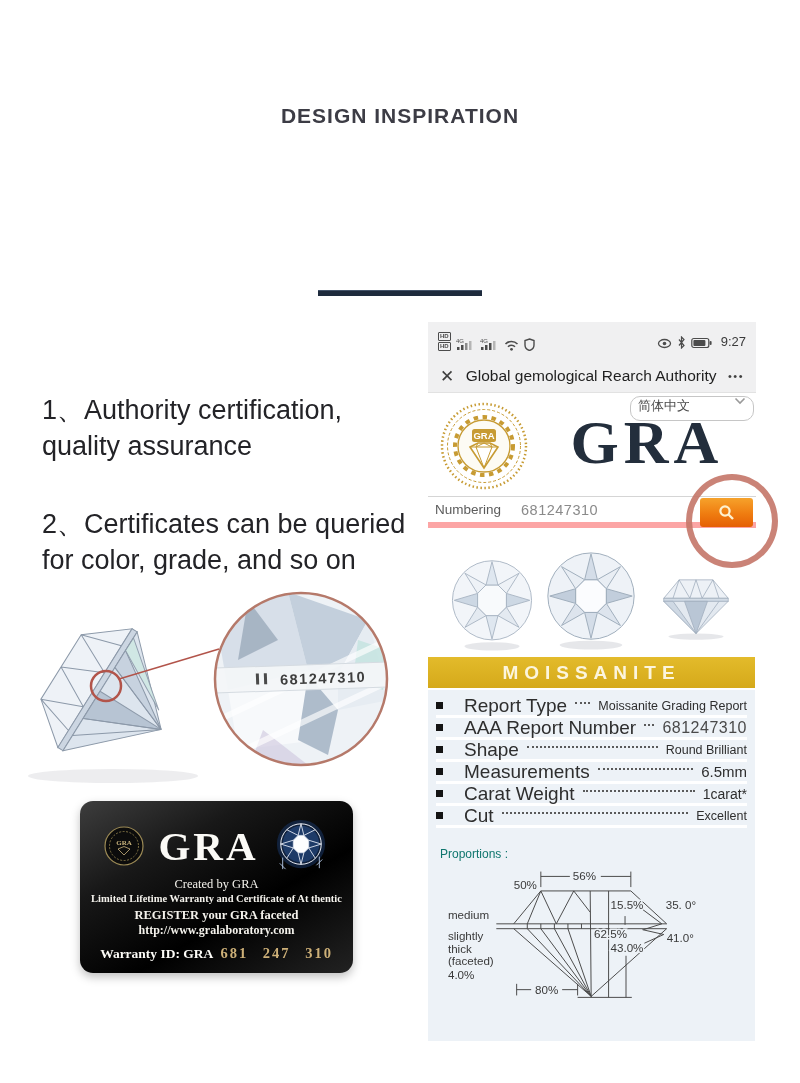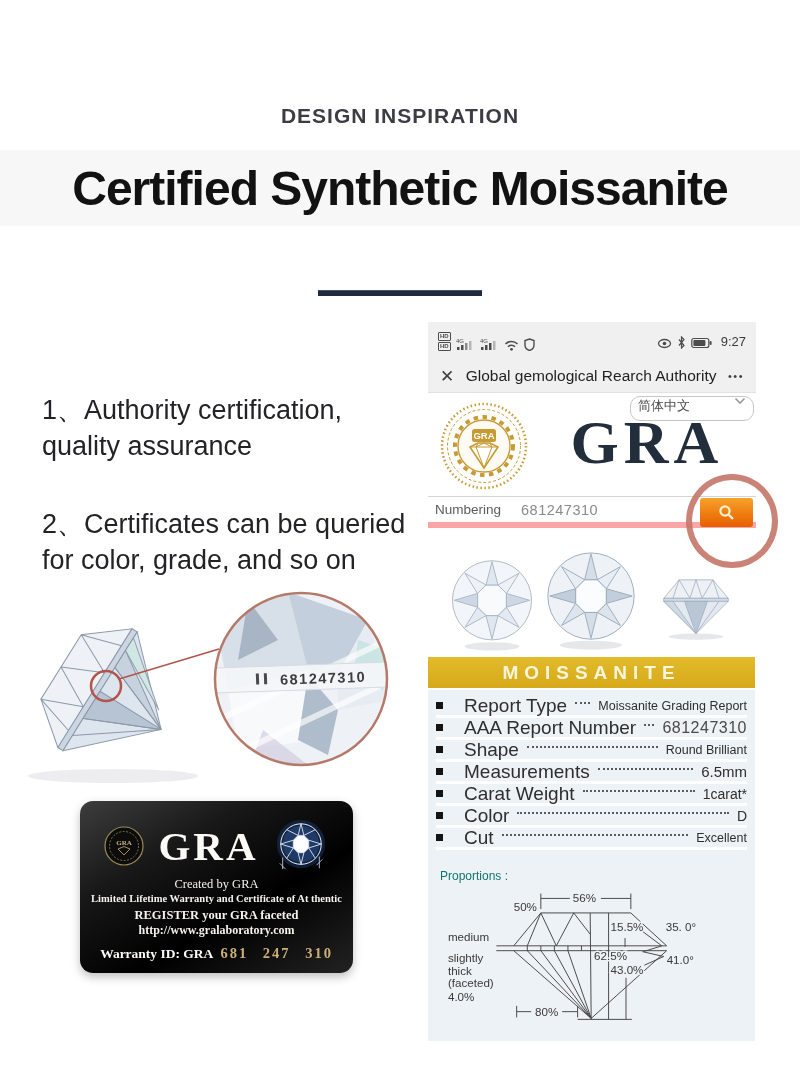--- a/index.html
+++ b/index.html
@@ -84,23 +84,20 @@
   .card-warranty{position:absolute;top:143px;left:0;width:100%;text-align:center;}
   .cw-label{font-size:13.5px;font-weight:700;color:#fdfcf8;}
   .cw-num{font-size:14.5px;font-weight:700;color:#cdb078;letter-spacing:2px;word-spacing:9px;margin-left:7px;}
 </style>
 </head>
 <body>
 
 <div id="page">
 
   <div class="abs kicker">DESIGN INSPIRATION</div>
-  <div class="abs title-band">
-    <h1>Certified Synthetic Moissanite</h1>
-  </div>
   <div class="abs divider"></div>
 
   <p class="abs point p1">1、Authority certification,
 quality assurance</p>
   <p class="abs point p2">2、Certificates can be queried
 for color, grade, and so on</p>
 
   <div class="abs statusbar">
     <div class="sb-left">
       <span class="hd-stack">
@@ -247,26 +244,20 @@
       <span class="sq"></span>
       <span class="cl">Measurements</span>
         <span class="leader"></span>
       <span class="cv" style="font-size:15px">6.5mm</span>
     </div>
     <div class="crow">
       <span class="sq"></span>
       <span class="cl">Carat Weight</span>
         <span class="leader"></span>
       <span class="cv" style="font-size:14px">1carat*</span>
-    </div>
-    <div class="crow">
-      <span class="sq"></span>
-      <span class="cl">Color</span>
-        <span class="leader"></span>
-      <span class="cv" style="font-size:14px">D</span>
     </div>
     <div class="crow">
       <span class="sq"></span>
       <span class="cl">Cut</span>
         <span class="leader"></span>
       <span class="cv">Excellent</span>
     </div>
 
     <div class="prop-label">Proportions :</div>
 

